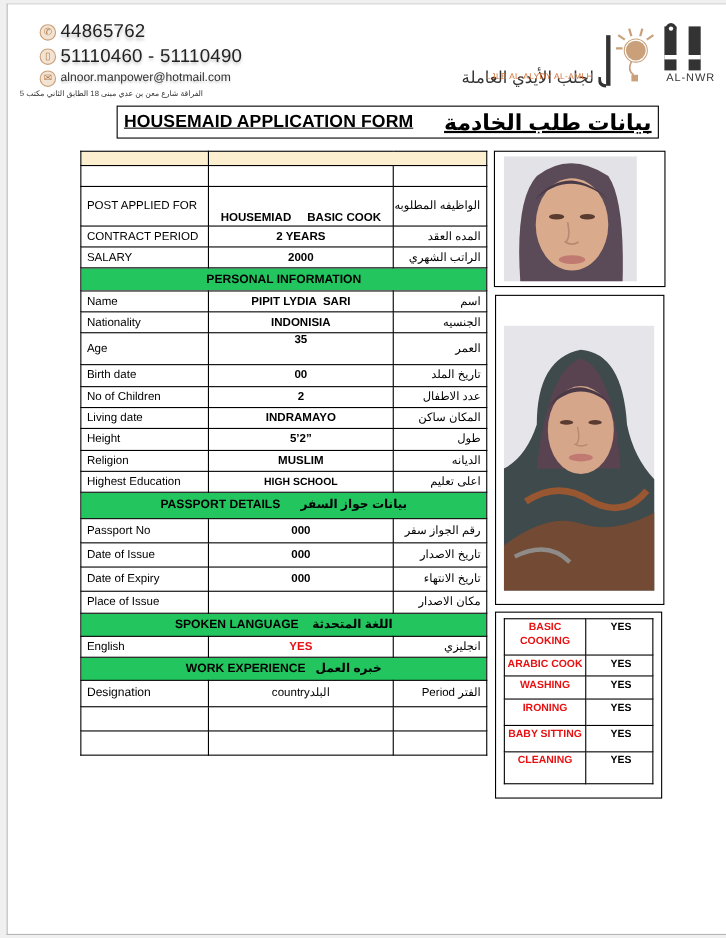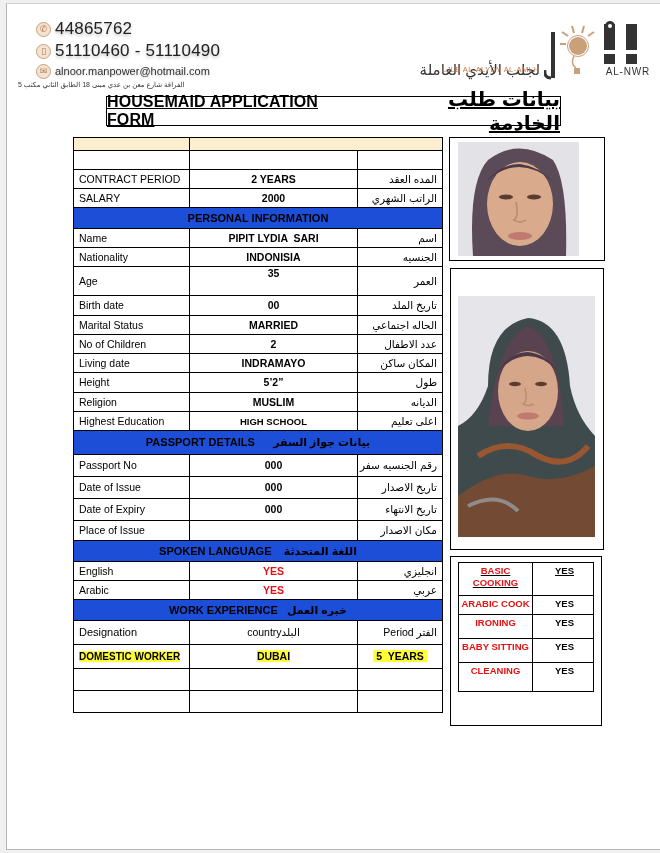--- a/index.html
+++ b/index.html
@@ -19,34 +19,34 @@
   .c-addr { font-size: 7px; color: #333; margin-left: -18px; direction: rtl; text-align: left; width: 210px; }
 
   
   .logo { position: absolute; left: 420px; top: 18px; width: 236px; height: 62px; }
   .logo-ar { position: absolute; right: 116px; top: 43px; font-size: 15px; color: #333; direction: rtl; white-space: nowrap; }
   .logo-en { position: absolute; right: 117px; top: 47px; font-size: 7.5px; color: #d2733a; letter-spacing: 0.4px; white-space: nowrap; }
   .logo-mark { position: absolute; right: 0; top: 0; width: 112px; height: 62px; }
   .logo-nwr { position: absolute; right: 6px; top: 48px; font-size: 10px; color: #333; letter-spacing: 0.8px; }
 
   
-  .title-box { position: absolute; left: 106px; top: 96px; width: 455px; height: 30px; border: 1px solid #000;
+  .title-box { position: absolute; left: 106px; top: 96px; width: 493px; height: 30px; border: 1px solid #000;
                box-sizing: border-box; display: flex; align-items: center; justify-content: center; gap: 28px; }
   .title-en { font-weight: bold; font-size: 16px; text-decoration: underline; letter-spacing: 0.1px; }
   .title-ar { font-weight: bold; font-size: 20px; text-decoration: underline; direction: rtl; }
 
   
   table.main { position: absolute; left: 73px; top: 137px; width: 369px; border-collapse: collapse; table-layout: fixed; }
   table.main td { border: 1px solid #000; font-size: 10.5px; padding: 0 5px; height: 18px; line-height: 13px; overflow: hidden; white-space: nowrap; }
   table.main col.c1 { width: 116px; } table.main col.c2 { width: 168px; } table.main col.c3 { width: 85px; }
   td.lbl { text-align: left; }
   td.val { text-align: center; font-weight: bold; font-size: 10px; }
   td.ar { text-align: right; direction: rtl; font-size: 10px; }
   tr.yellow td { background: #fcefd0; height: 12px; }
-  tr.sec td { background: #1d4ed8; text-align: center; font-weight: bold; font-size: 11px; height: 20px; }
+  tr.sec td { background: #22c55e; text-align: center; font-weight: bold; font-size: 11px; height: 20px; }
   .red { color: #e81010; }
   .hl { background: #ffff33; }
   td.bottom { vertical-align: bottom; padding-bottom: 2px; }
   td.top { vertical-align: top; padding-top: 2px; }
 
   
   .photo1-box { position: absolute; left: 449px; top: 137px; width: 156px; height: 124px; border: 1px solid #000; box-sizing: border-box; }
   .photo1 { position: absolute; left: 8px; top: 4px; width: 121px; height: 114px; }
   .photo2-box { position: absolute; left: 450px; top: 268px; width: 154px; height: 282px; border: 1px solid #000; box-sizing: border-box; }
   .photo2 { position: absolute; left: 7px; top: 27px; width: 137px; height: 241px; }
@@ -122,20 +122,25 @@
   <tbody>
       <tr class="yellow">
     <td></td>
     <td colspan="2"></td>
   </tr>
   <tr>
     <td></td>
     <td></td>
     <td></td>
   </tr>
+  <tr style="height:36px;">
+    <td class="lbl">POST APPLIED FOR</td>
+    <td class="val bottom" style="white-space:pre;">HOUSEMIAD     BASIC COOK</td>
+    <td class="ar">الواظيفه المطلوبه</td>
+  </tr>
   <tr>
     <td class="lbl">CONTRACT PERIOD</td>
     <td class="val">2 YEARS</td>
     <td class="ar">المده العقد</td>
   </tr>
   <tr>
     <td class="lbl">SALARY</td>
     <td class="val">2000</td>
     <td class="ar">الراتب الشهري</td>
   </tr>
@@ -155,25 +160,20 @@
   </tr>
   <tr style="height:29px;">
     <td class="lbl">Age</td>
     <td class="val top">35</td>
     <td class="ar">العمر</td>
   </tr>
   <tr style="height:20px;">
     <td class="lbl">Birth date</td>
     <td class="val">00</td>
     <td class="ar">تاريخ الملد</td>
-  </tr>
-  <tr style="height:19px;">
-    <td class="lbl">Marital Status</td>
-    <td class="val">MARRIED</td>
-    <td class="ar">الحاله اجتماعي</td>
   </tr>
   <tr style="height:18px;">
     <td class="lbl">No of Children</td>
     <td class="val">2</td>
     <td class="ar">عدد الاطفال</td>
   </tr>
   <tr style="height:19px;">
     <td class="lbl">Living date</td>
     <td class="val">INDRAMAYO</td>
     <td class="ar">المكان ساكن</td>
@@ -198,21 +198,21 @@
     <td colspan="3">
       <span>PASSPORT DETAILS</span>
       &nbsp;&nbsp;&nbsp;&nbsp;
       <span>بيانات جواز السفر</span>
     </td>
   </tr>
 
   <tr style="height:22px;">
     <td class="lbl">Passport No</td>
     <td class="val">000</td>
-    <td class="ar">رقم الجنسيه سفر</td>
+    <td class="ar">رقم الجواز سفر</td>
   </tr>
   <tr style="height:22px;">
     <td class="lbl">Date of Issue</td>
     <td class="val">000</td>
     <td class="ar">تاريخ الاصدار</td>
   </tr>
   <tr style="height:22px;">
     <td class="lbl">Date of Expiry</td>
     <td class="val">000</td>
     <td class="ar">تاريخ الانتهاء</td>
@@ -228,51 +228,35 @@
       <span>SPOKEN LANGUAGE</span>
       &nbsp;&nbsp;
       <span>اللغة المتحدثة</span>
     </td>
   </tr>
   <tr style="height:16px;">
     <td class="lbl">English</td>
     <td class="val red">YES</td>
     <td class="ar">انجليزي</td>
   </tr>
-  <tr style="height:16px;">
-    <td class="lbl">Arabic</td>
-    <td class="val red">YES</td>
-    <td class="ar">عربي</td>
-  </tr>
 
   <tr class="sec" style="height:18px;margin-top:24px;">
     <td colspan="3">
       <span>WORK EXPERIENCE</span>
       &nbsp;
       <span>خبره العمل</span>
     </td>
   </tr>
   <tr style="height:24px;">
     <td class="lbl" style="font-size:11px;">Designation</td>
     <td style="text-align:center;">
       <span>country</span><span>البلد</span>
     </td>
     <td style="text-align:right;">
       <span>Period</span> <span>الفتر</span>
-    </td>
-  </tr>
-  <tr style="height:24px;">
-    <td class="lbl" style="font-weight:bold;font-size:10px;">
-      <span class="hl">DOMESTIC WORKER</span>
-    </td>
-    <td class="val">
-      <span class="hl">DUBAI</span>
-    </td>
-    <td class="val">
-      <span class="hl" style="white-space:pre;"> 5  YEARS </span>
     </td>
   </tr>
   <tr style="height:22px;">
     <td></td>
     <td></td>
     <td></td>
   </tr>
   <tr style="height:22px;">
     <td></td>
     <td></td>
@@ -311,28 +295,32 @@
   </svg>
 </div>
 
 <div class="skills-box">
   <table class="skills">
     <colgroup>
         <col class="s1">
         <col class="s2">
       </colgroup>
     <tbody>
-        <tr style="height:33px;text-decoration:underline;">
+        <tr style="height:33px;">
       <td class="skill" style="white-space:normal;padding:2px 10px 0;">BASIC COOKING</td>
       <td class="yes">YES</td>
     </tr>
     <tr style="height:19px;">
       <td class="skill">ARABIC COOK</td>
       <td class="yes">YES</td>
     </tr>
+    <tr style="height:21px;">
+      <td class="skill">WASHING</td>
+      <td class="yes">YES</td>
+    </tr>
     <tr style="height:24px;">
       <td class="skill">IRONING</td>
       <td class="yes">YES</td>
     </tr>
     <tr style="height:24px;">
       <td class="skill">BABY SITTING</td>
       <td class="yes">YES</td>
     </tr>
     <tr style="height:29px;">
       <td class="skill">CLEANING</td>

